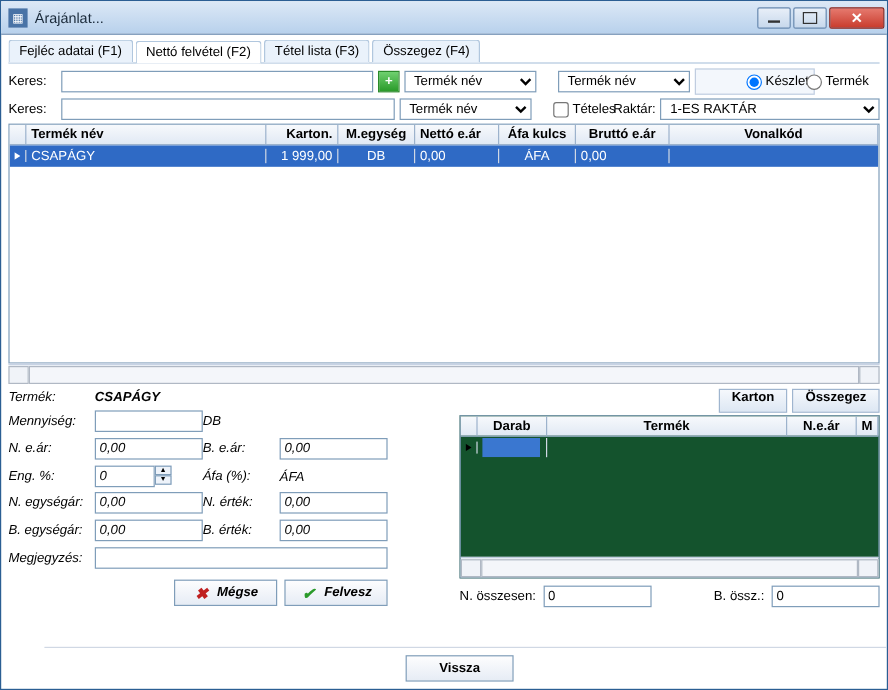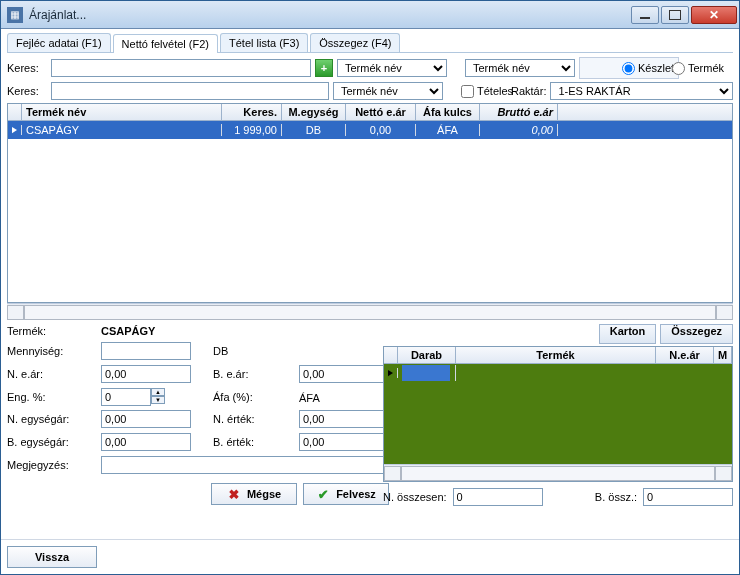--- a/index.html
+++ b/index.html
@@ -69,57 +69,57 @@
 .td { border-right:1px solid #d0d8e4; padding:0 4px; overflow:hidden;white-space:nowrap;text-overflow:ellipsis;}
 .rowmark { width:14px; display:flex;align-items:center;justify-content:center;}
 .rowmark svg{width:8px;height:10px;}
 
 .hscroll { height:17px; background:#e8edf4; border-top:1px solid #c0cde0; display:flex;align-items:center;}
 .hscroll .sq{width:17px;height:15px;border:1px solid #b0b8c4;background:#f0f3f8;margin:0;}
 .hscroll .track{flex:1;height:15px;border:1px solid #b0b8c4;background:#f4f6fa;}
 
 
 .bottom { display:flex; gap:8px; margin-top:4px; }
-.bform { width:368px; display:grid; grid-template-columns: 72px 90px 64px 90px; gap:3px 22px; align-items:center;}
+.bform { width:368px; display:grid; grid-template-columns: 72px 90px 64px 90px; gap:3px 0; align-items:center;font-style:italic;}
 .bform .full { grid-column:2 / span 3; }
 .bform .lbl { text-align:left; }
 .bform input { width:100%; }
 .spinner { display:flex; }
 .spinner input{width:50px;}
 .spinbtn{display:flex;flex-direction:column;}
 .spinbtn div{width:14px;height:8px;border:1px solid #7f9db9;background:#eef3fa;font-size:6px;display:flex;align-items:center;justify-content:center;cursor:pointer;}
 .afa-static{padding-top:2px;}
 
 .btnrow { grid-column:1 / span 4; display:flex; justify-content:flex-end; gap:6px; margin-top:4px;}
 .btn { height:22px; padding:0 10px; border:1px solid #7f9db9; background:linear-gradient(#fdfdfe,#e6ecf5); display:flex;align-items:center;gap:6px;cursor:pointer; min-width:86px; justify-content:center; font-weight:bold;}
 .btn .ico{width:14px;height:14px;display:flex;align-items:center;justify-content:center;}
 
 
 .right { flex:1; display:flex; flex-direction:column; }
 .topbtns { display:flex; justify-content:flex-end; gap:4px; margin-bottom:2px;}
 .kbtn{height:20px;padding:0 10px;border:1px solid #9fb5cf;background:linear-gradient(#f5f8fc,#dde7f3);cursor:pointer;font-weight:bold;}
-.minigrid { flex:1; border:1px solid #7f9db9; background:#4d7c0f; display:flex;flex-direction:column;}
+.minigrid { flex:1; border:1px solid #7f9db9; background:#14532d; display:flex;flex-direction:column;}
 .minigrid .thead .th,.minigrid .td{font-weight:normal;}
 .minigrid .thead .th{font-weight:bold;}
 .minigrid .tbody{min-height:100px;}
 .minigrid .trow{height:18px;}
 .minigrid .sel { background:#3a77d0; width:48px; height:16px; }
 
 .sums { display:flex; align-items:center; gap:6px; margin-top:6px; }
 .sums .lbl{white-space:nowrap;}
 .sums input{width:90px;}
 
 
-.footer { display:flex; justify-content:flex-start; padding:6px 16px 6px 6px; border-top:1px solid #d0d8e4;}
+.footer { display:flex; justify-content:center; padding:6px 16px 6px 6px; border-top:1px solid #d0d8e4;margin-left:36px;}
 .footer .btn{min-width:90px;}
 
 
 .c0{width:14px;} .c1{width:200px;text-align:left;} .c2{width:60px;text-align:right;}
-.c3{width:64px;text-align:center;} .c4{width:70px;text-align:center;}
-.c5{width:64px;text-align:center;} .c6{width:78px;text-align:right;font-style:italic;} .c7{flex:1;text-align:center;}
+.c3{width:64px;text-align:center;} .c4{width:70px;text-align:left;}
+.c5{width:64px;text-align:center;} .c6{width:78px;} .c7{flex:1;text-align:center;}
 
 
 .m0{width:14px;} .m1{width:58px;text-align:center;} .m2{flex:1;text-align:center;} .m3{width:58px;text-align:center;} .m4{width:18px;text-align:center;}
 </style>
 </head>
 <body>
 
 <div class="window">
   <div class="titlebar">
     <div class="titlebar-icon">▦</div>
@@ -167,25 +167,26 @@
           <span>Tételes</span>
         </label>
       <span style="margin-left:6px;">Raktár:</span>
       <select style="flex:1"><option>1-ES RAKTÁR</option></select>
     </div>
 
     <div class="tablewrap" style="height:200px;flex:none;">
       <div class="thead">
         <div class="th c0"></div>
         <div class="th c1">Termék név</div>
-        <div class="th c2">Keres.</div>
+        <div class="th c2">Karton.</div>
         <div class="th c3">M.egység</div>
         <div class="th c4">Nettó e.ár</div>
         <div class="th c5">Áfa kulcs</div>
         <div class="th c6">Bruttó e.ár</div>
+        <div class="th c7">Vonalkód</div>
       </div>
       <div class="tbody">
         <div class="trow selected">
           <div class="td c0 rowmark">
               <svg viewBox="0 0 8 10">
                 <polygon points="0,0 8,5 0,10" fill="#fff"></polygon>
               </svg>
             </div>
           <div class="td c1">CSAPÁGY</div>
           <div class="td c2">1 999,00</div>

